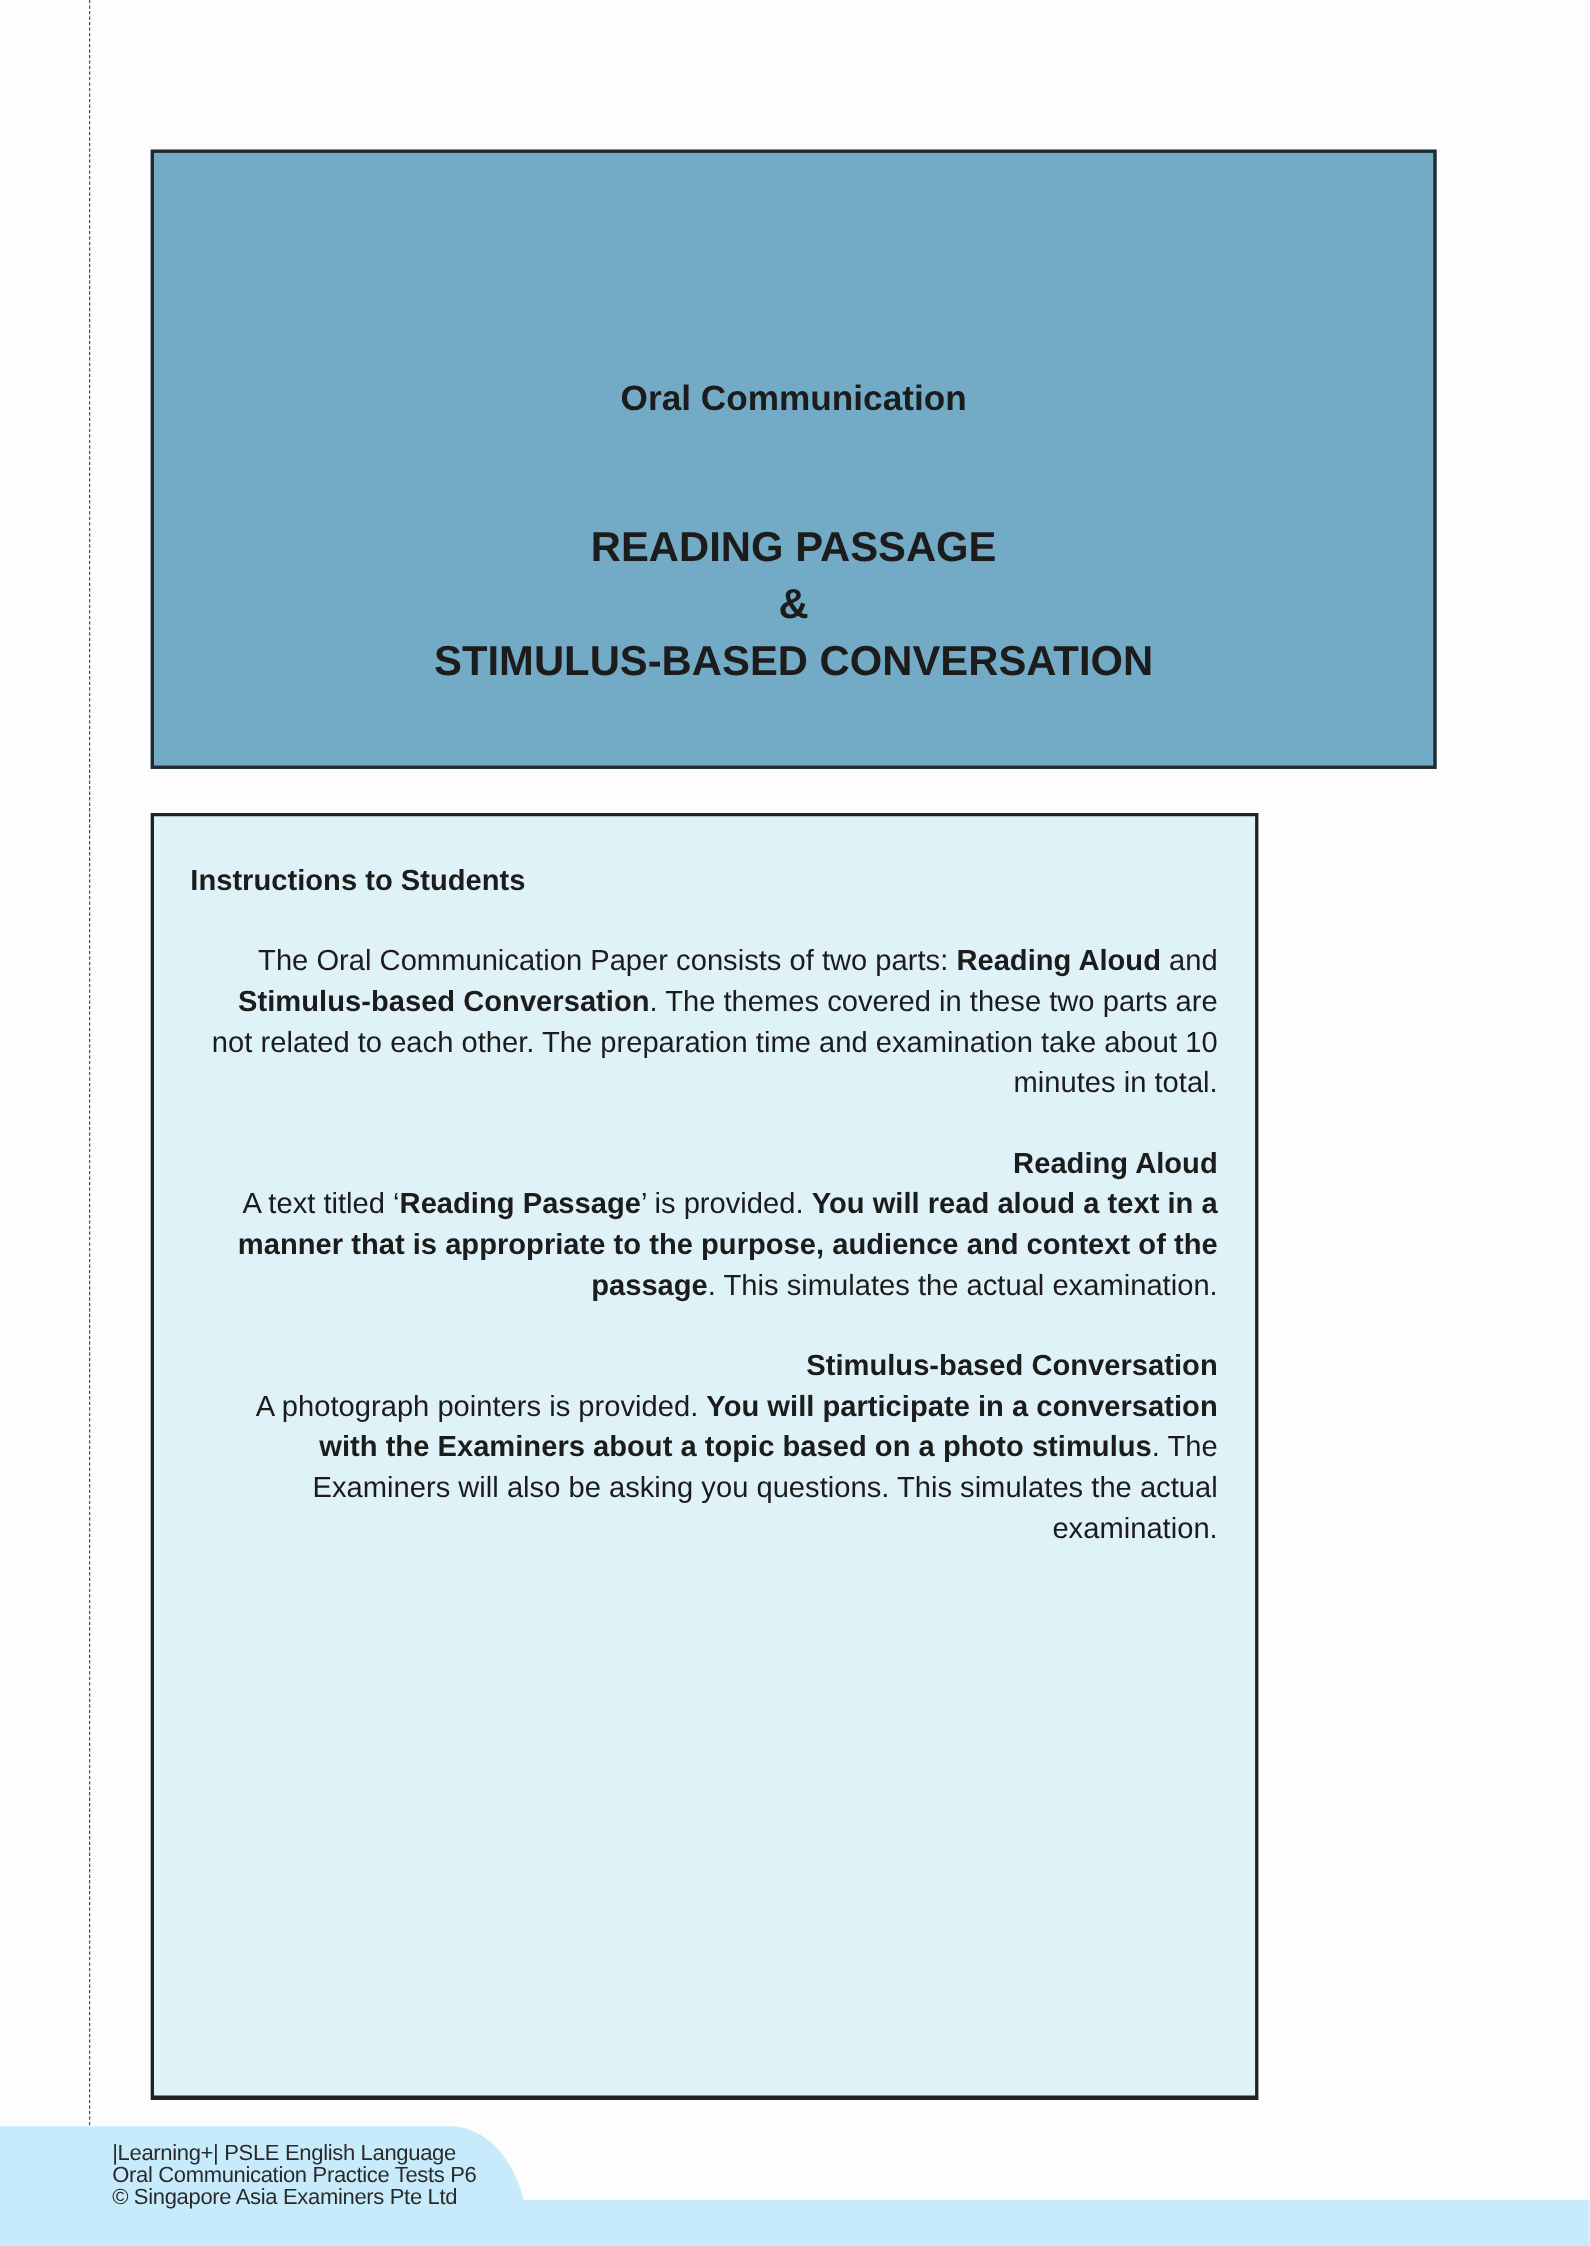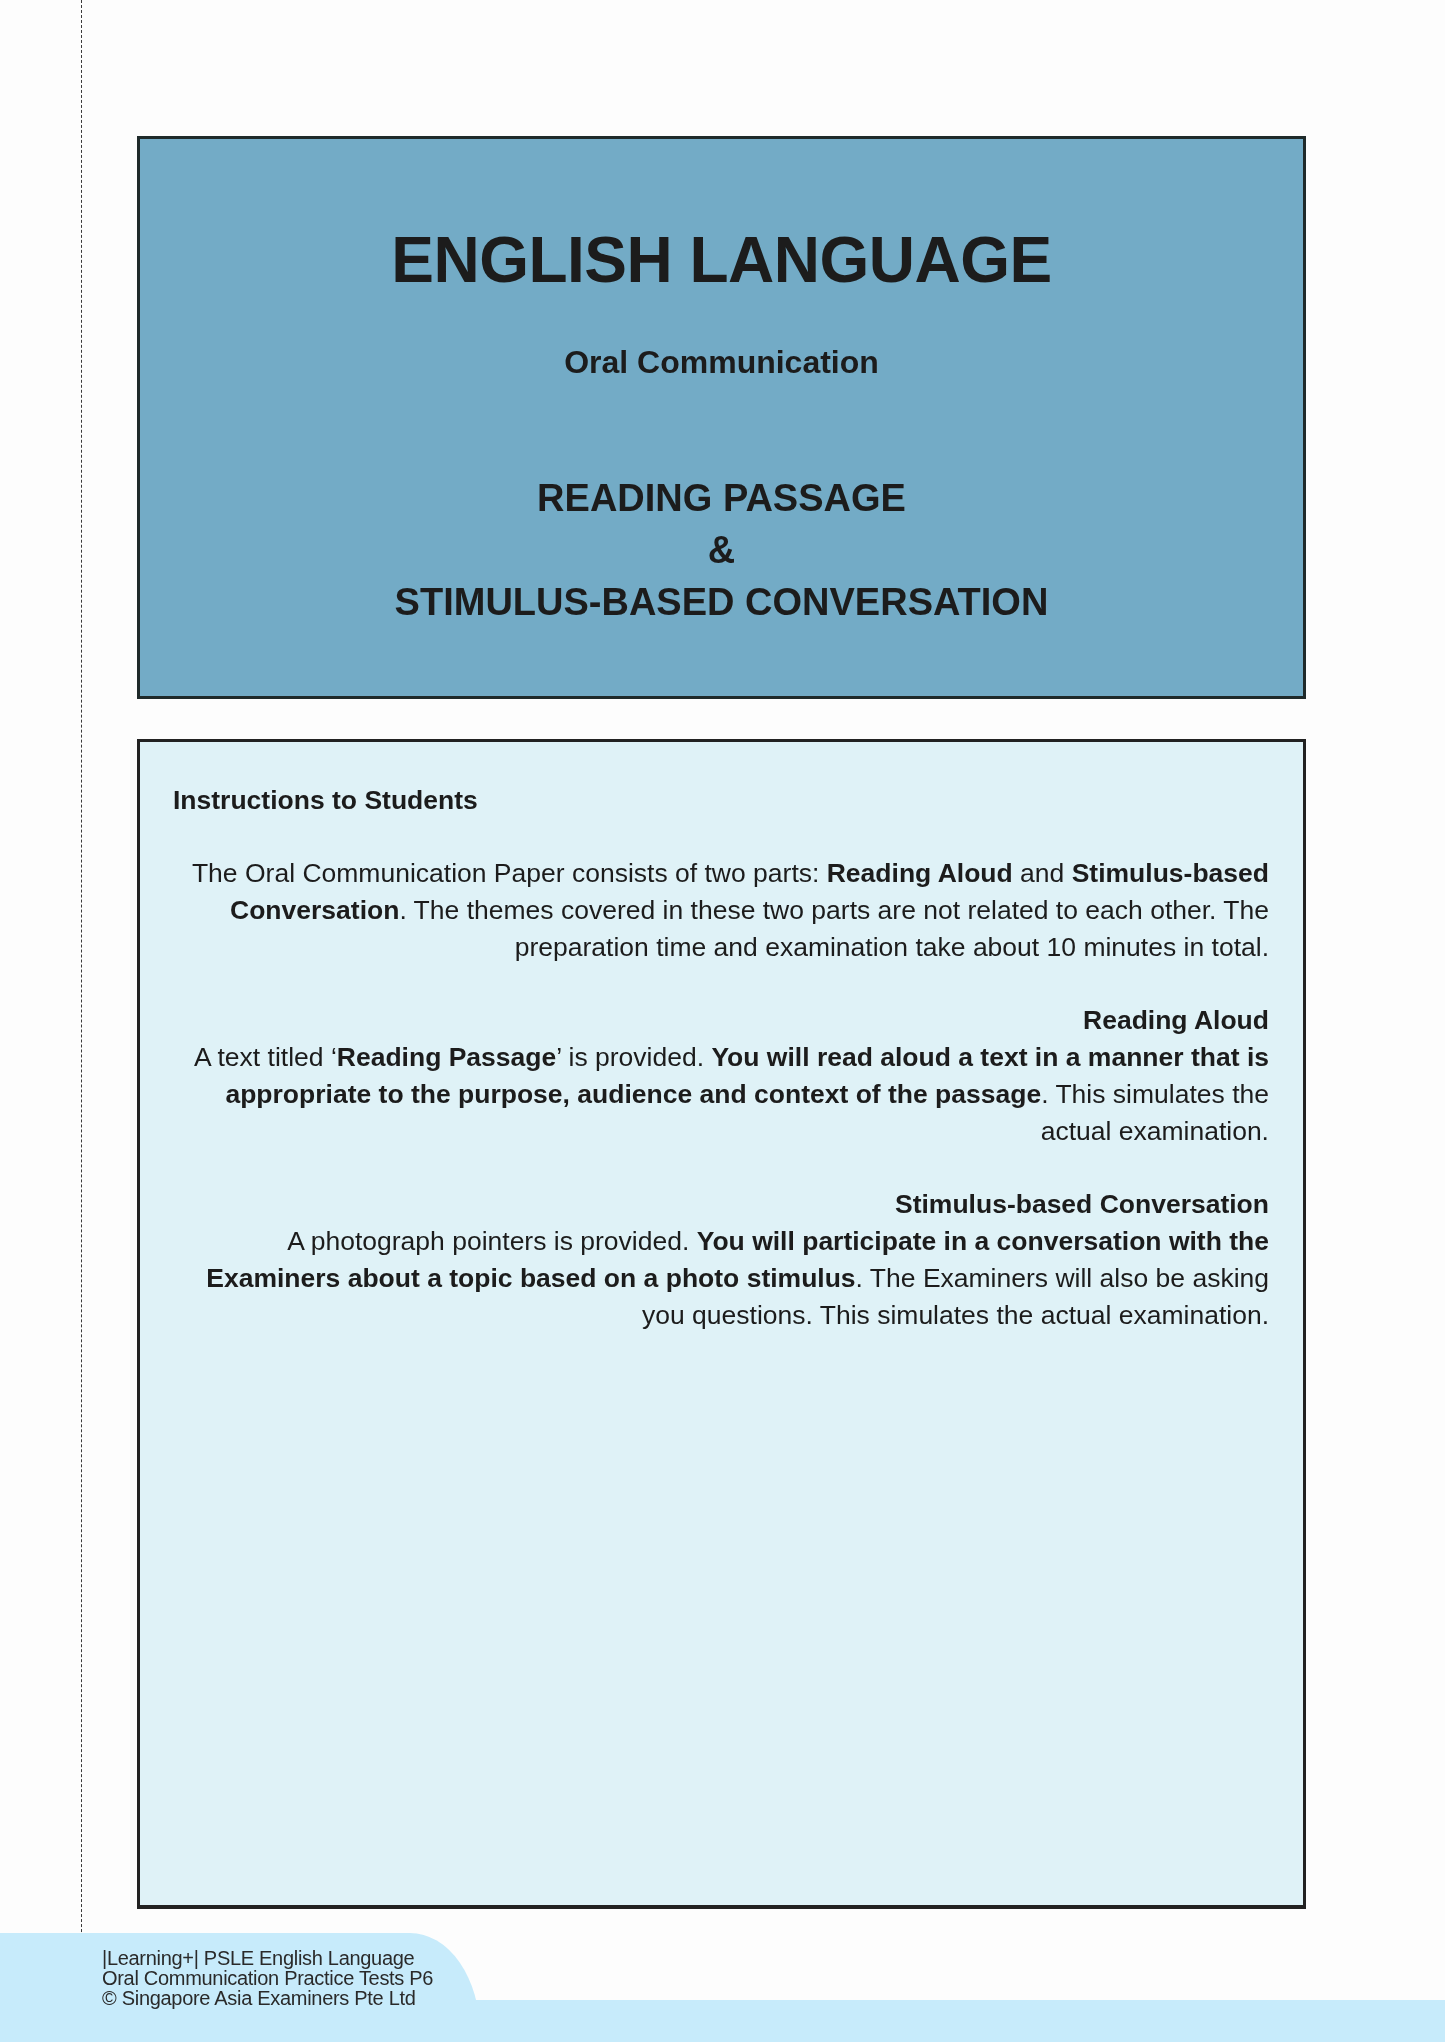--- a/index.html
+++ b/index.html
@@ -30,21 +30,21 @@
   }
   .title-part {
     position:absolute; left:0; right:0;
     font-size:38px; font-weight:bold; color:#1c1c1c;
   }
   .tp1 { top:338px; }
   .tp2 { top:390px; }
   .tp3 { top:442px; }
 
   .instr-box {
-    position:absolute; left:137px; top:739px; width:1169px; height:1170px;
+    position:absolute; left:137px; top:739px; width:1007px; height:1170px;
     box-sizing:border-box;
     background:#dff2f7;
     border:3px solid #222;
     border-bottom-width:4px;
     padding:40px 34px 0 33px;
     font-size:26.5px; line-height:37px; color:#1c1c1c;
   }
   .instr-box p { margin:0 0 36px 0;text-align:right; }
   .instr-box b { font-weight:bold; }
   .heading { font-weight:bold; display:block; }
@@ -65,21 +65,20 @@
     font-size:20px; line-height:20px; color:#2a2a2a;
     letter-spacing:-0.3px;
   }
 </style>
 </head>
 <body>
 
 <div class="cut-line"></div>
 
 <div class="title-box">
-  <div class="title-main">ENGLISH LANGUAGE</div>
   <div class="title-sub">Oral Communication</div>
   <div class="title-part tp1">READING PASSAGE</div>
   <div class="title-part tp2">&amp;</div>
   <div class="title-part tp3">STIMULUS-BASED CONVERSATION</div>
 </div>
 
 <div class="instr-box">
   <span class="heading h-main">Instructions to Students</span>
 
   <p>

